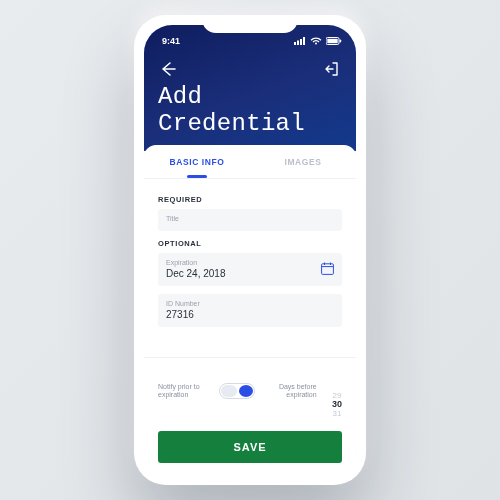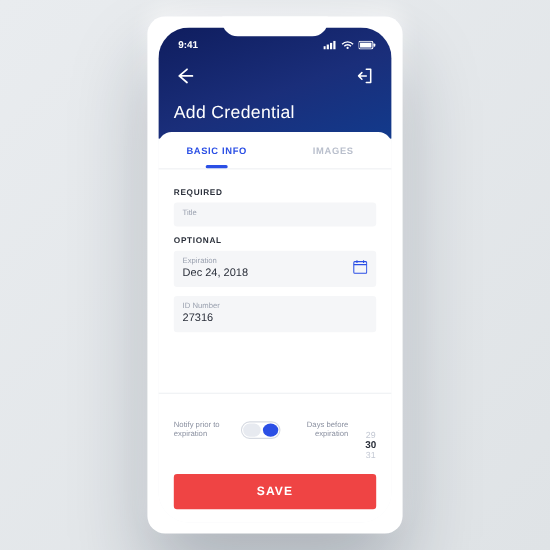--- a/index.html
+++ b/index.html
@@ -5,21 +5,21 @@
   * { box-sizing: border-box; margin: 0; padding: 0; font-family: -apple-system, "Helvetica Neue", Arial, sans-serif; }
   body {
     width: 500px; height: 500px;
     background: linear-gradient(135deg,#e9ecef,#dfe3e6);
     display: flex; align-items: center; justify-content: center;
     overflow: hidden;
   }
   .device {
     width: 232px; height: 470px;
     background: #fff;
-    border-radius: 16px;
+    border-radius: 32px;
     box-shadow: 0 40px 70px rgba(20,30,50,0.25), 0 -8px 18px rgba(255,255,255,0.6);
     padding: 10px;
     position: relative;
   }
   .screen {
     width: 100%; height: 100%;
     border-radius: 28px;
     overflow: hidden;
     background: #f7f8fa;
     position: relative;
@@ -45,23 +45,23 @@
   .status-left { padding-left:4px; }
   .status-right { display:flex; gap:4px; align-items:center; }
   .signal, .wifi, .batt { display:inline-block; }
   .signal svg, .wifi svg, .batt svg { display:block; }
   .nav-row {
     display:flex; justify-content:space-between; align-items:center;
     margin-top:10px;
   }
   .icon-btn { width:20px; height:20px; display:flex; align-items:center; justify-content:center; color:#fff; }
   .title {
-    font-family: Liberation Sans, sans-serif;
-    font-size:16px; font-weight:400;
-    margin-top:15px; letter-spacing:.3px;
+    font-family: Liberation Mono, monospace;
+    font-size:24px; font-weight:400;
+    margin-top:4px; letter-spacing:.3px;
   }
   .card {
     background:#fff;
     border-top-left-radius:12px; border-top-right-radius:12px;
     margin-top:-6px;
     flex:1 1 auto;
     display:flex; flex-direction:column;
     position:relative;
   }
   .tabs {
@@ -121,21 +121,21 @@
     position:absolute; right:1px; top:1px; width:14px; height:12px;
     border-radius:50%; background:#2b4fe5;
   }
   .wheel {
     display:flex; flex-direction:column; align-items:center; gap:0;
     font-size:8px; color:#c3c8d3; line-height:1.1;margin-top:28px;
   }
   .wheel .sel { color:#2a2f3a; font-weight:600; font-size:9px; }
   .save-btn {
     margin:4px 14px 12px 14px;
-    background:#ef4444; color:#fff;
+    background:#15803d; color:#fff;
     text-align:center; font-size:11px; font-weight:700; letter-spacing:1px;
     padding:10px 0; border-radius:3px;
   }
 </style>
 </head>
 <body>
 
 <div class="device">
   <div class="notch"></div>
   <div class="screen">

